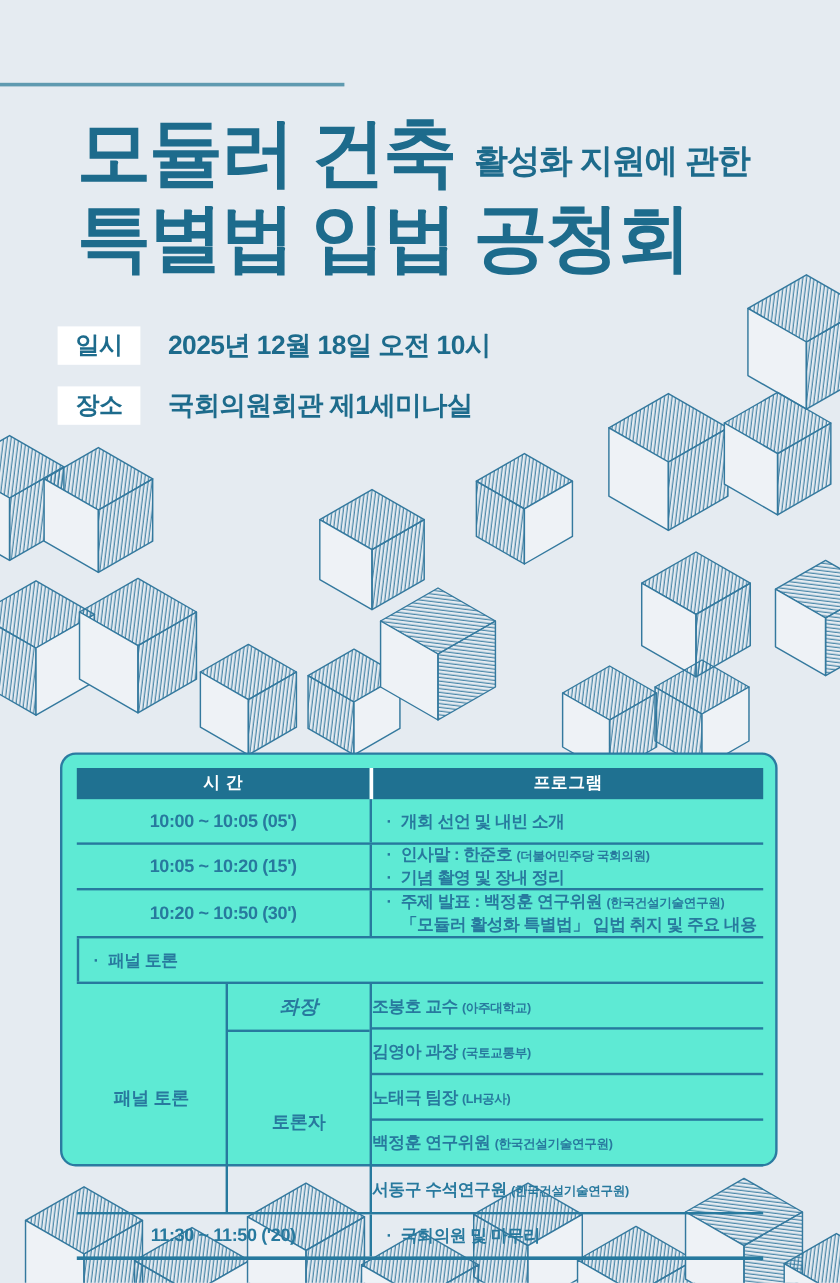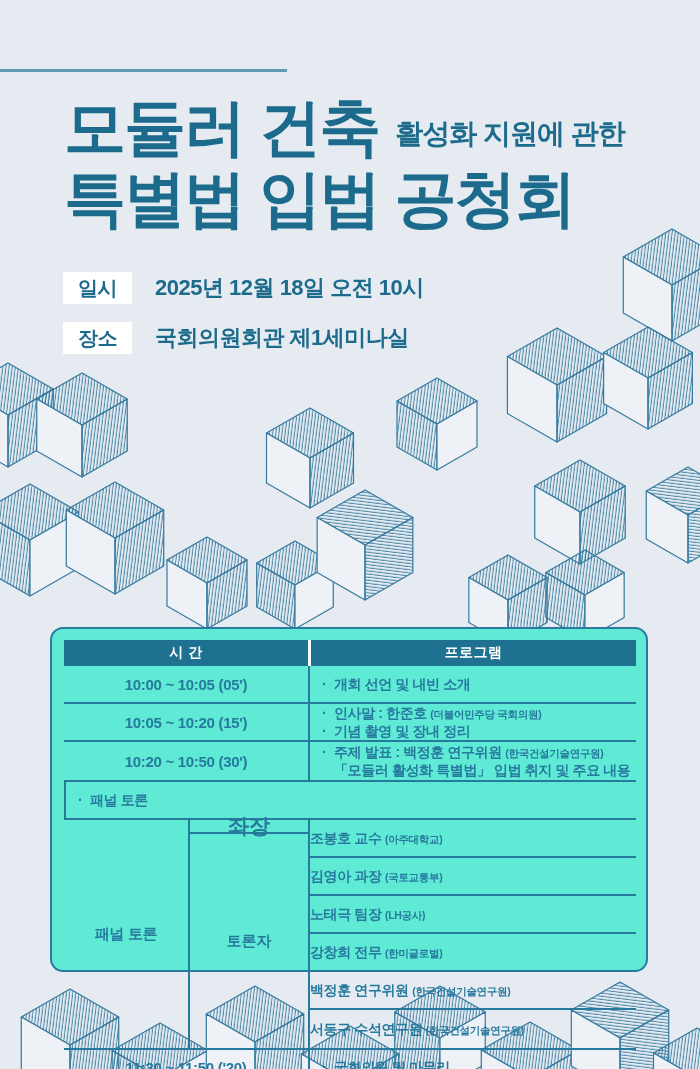--- a/index.html
+++ b/index.html
@@ -18,21 +18,21 @@
     position:relative;
     overflow:hidden;
   }
   #cube-layer{position:absolute;left:0;top:0;z-index:0;}
   .topline{position:absolute;left:0;top:69px;width:287px;height:3px;background:#5f9ab0;z-index:1;}
   .title-wrap{position:absolute;left:64px;top:93px;z-index:1;color:var(--teal-deep);}
   .title-row1{display:flex;align-items:flex-end;white-space:nowrap;}
   .title-big{font-size:62px;font-weight:800;letter-spacing:-2px;line-height:1.12;}
   .title-small{font-size:28px;font-weight:800;letter-spacing:-1px;margin-left:16px;margin-bottom:9px;}
   .title-row2{margin-top:2px;}
-  .info-wrap{position:absolute;left:63px;top:272px;z-index:1;}
+  .info-wrap{position:absolute;left:48px;top:272px;z-index:1;}
   .info-row{display:flex;align-items:center;margin-bottom:18px;}
   .info-badge{
     background:#ffffff;color:var(--teal-deep);
     font-size:20px;font-weight:700;letter-spacing:-0.5px;
     padding:4px 15px;line-height:1.2;
   }
   .info-value{
     color:var(--teal-deep);font-size:22px;font-weight:700;
     letter-spacing:-0.5px;margin-left:23px;white-space:nowrap;
   }
@@ -62,21 +62,21 @@
   .h1r{height:38px;}
   .h2r{height:38px;}
   .h3r{height:40px;}
   
   .pblock{display:flex;border-bottom:2px solid var(--teal);}
   .pb-left{
     width:124px;display:flex;align-items:center;justify-content:center;
     font-size:15px;font-weight:700;letter-spacing:-0.3px;
   }
   .pb-mid{width:120px;border-left:2px solid var(--teal);display:flex;flex-direction:column;}
-  .pb-chair{height:14px;border-bottom:2px solid var(--teal);display:flex;align-items:center;justify-content:center;font-size:21px;font-weight:700;}
+  .pb-chair{height:40px;border-bottom:2px solid var(--teal);display:flex;align-items:center;justify-content:center;font-size:16px;font-weight:700;font-style:italic;}
   .pb-deb{flex:1;display:flex;align-items:center;justify-content:center;font-size:15px;font-weight:700;}
   .pb-right{flex:1;border-left:2px solid var(--teal);display:flex;flex-direction:column;}
   .p-row{height:38px;display:flex;align-items:center;border-bottom:2px solid var(--teal);}
   .p-row:last-child{border-bottom:none;}
   .p-row .item{line-height:1;}
   .row.last{border-bottom:3.5px solid var(--teal);}
 </style>
 </head>
 <body>
 
@@ -281,23 +281,20 @@
         <div class="p-row">
             <div class="item"><span>조봉호 교수</span> <span class="note">(아주대학교)</span></div>
           </div>
         <div class="p-row">
             <div class="item"><span>김영아 과장</span> <span class="note">(국토교통부)</span></div>
           </div>
         <div class="p-row">
             <div class="item"><span>노태극 팀장</span> <span class="note">(LH공사)</span></div>
           </div>
         <div class="p-row">
-            <div class="item"><span>강창희 전무</span> <span class="note">(한미글로벌)</span></div>
-          </div>
-        <div class="p-row">
             <div class="item"><span>백정훈 연구위원</span> <span class="note">(한국건설기술연구원)</span></div>
           </div>
         <div class="p-row">
             <div class="item"><span>서동구 수석연구원</span> <span class="note">(한국건설기술연구원)</span></div>
           </div>
       </div>
     </div>
 
     <div class="row h1r last">
       <div class="c-time">11:30 ~ 11:50 ('20)</div>

